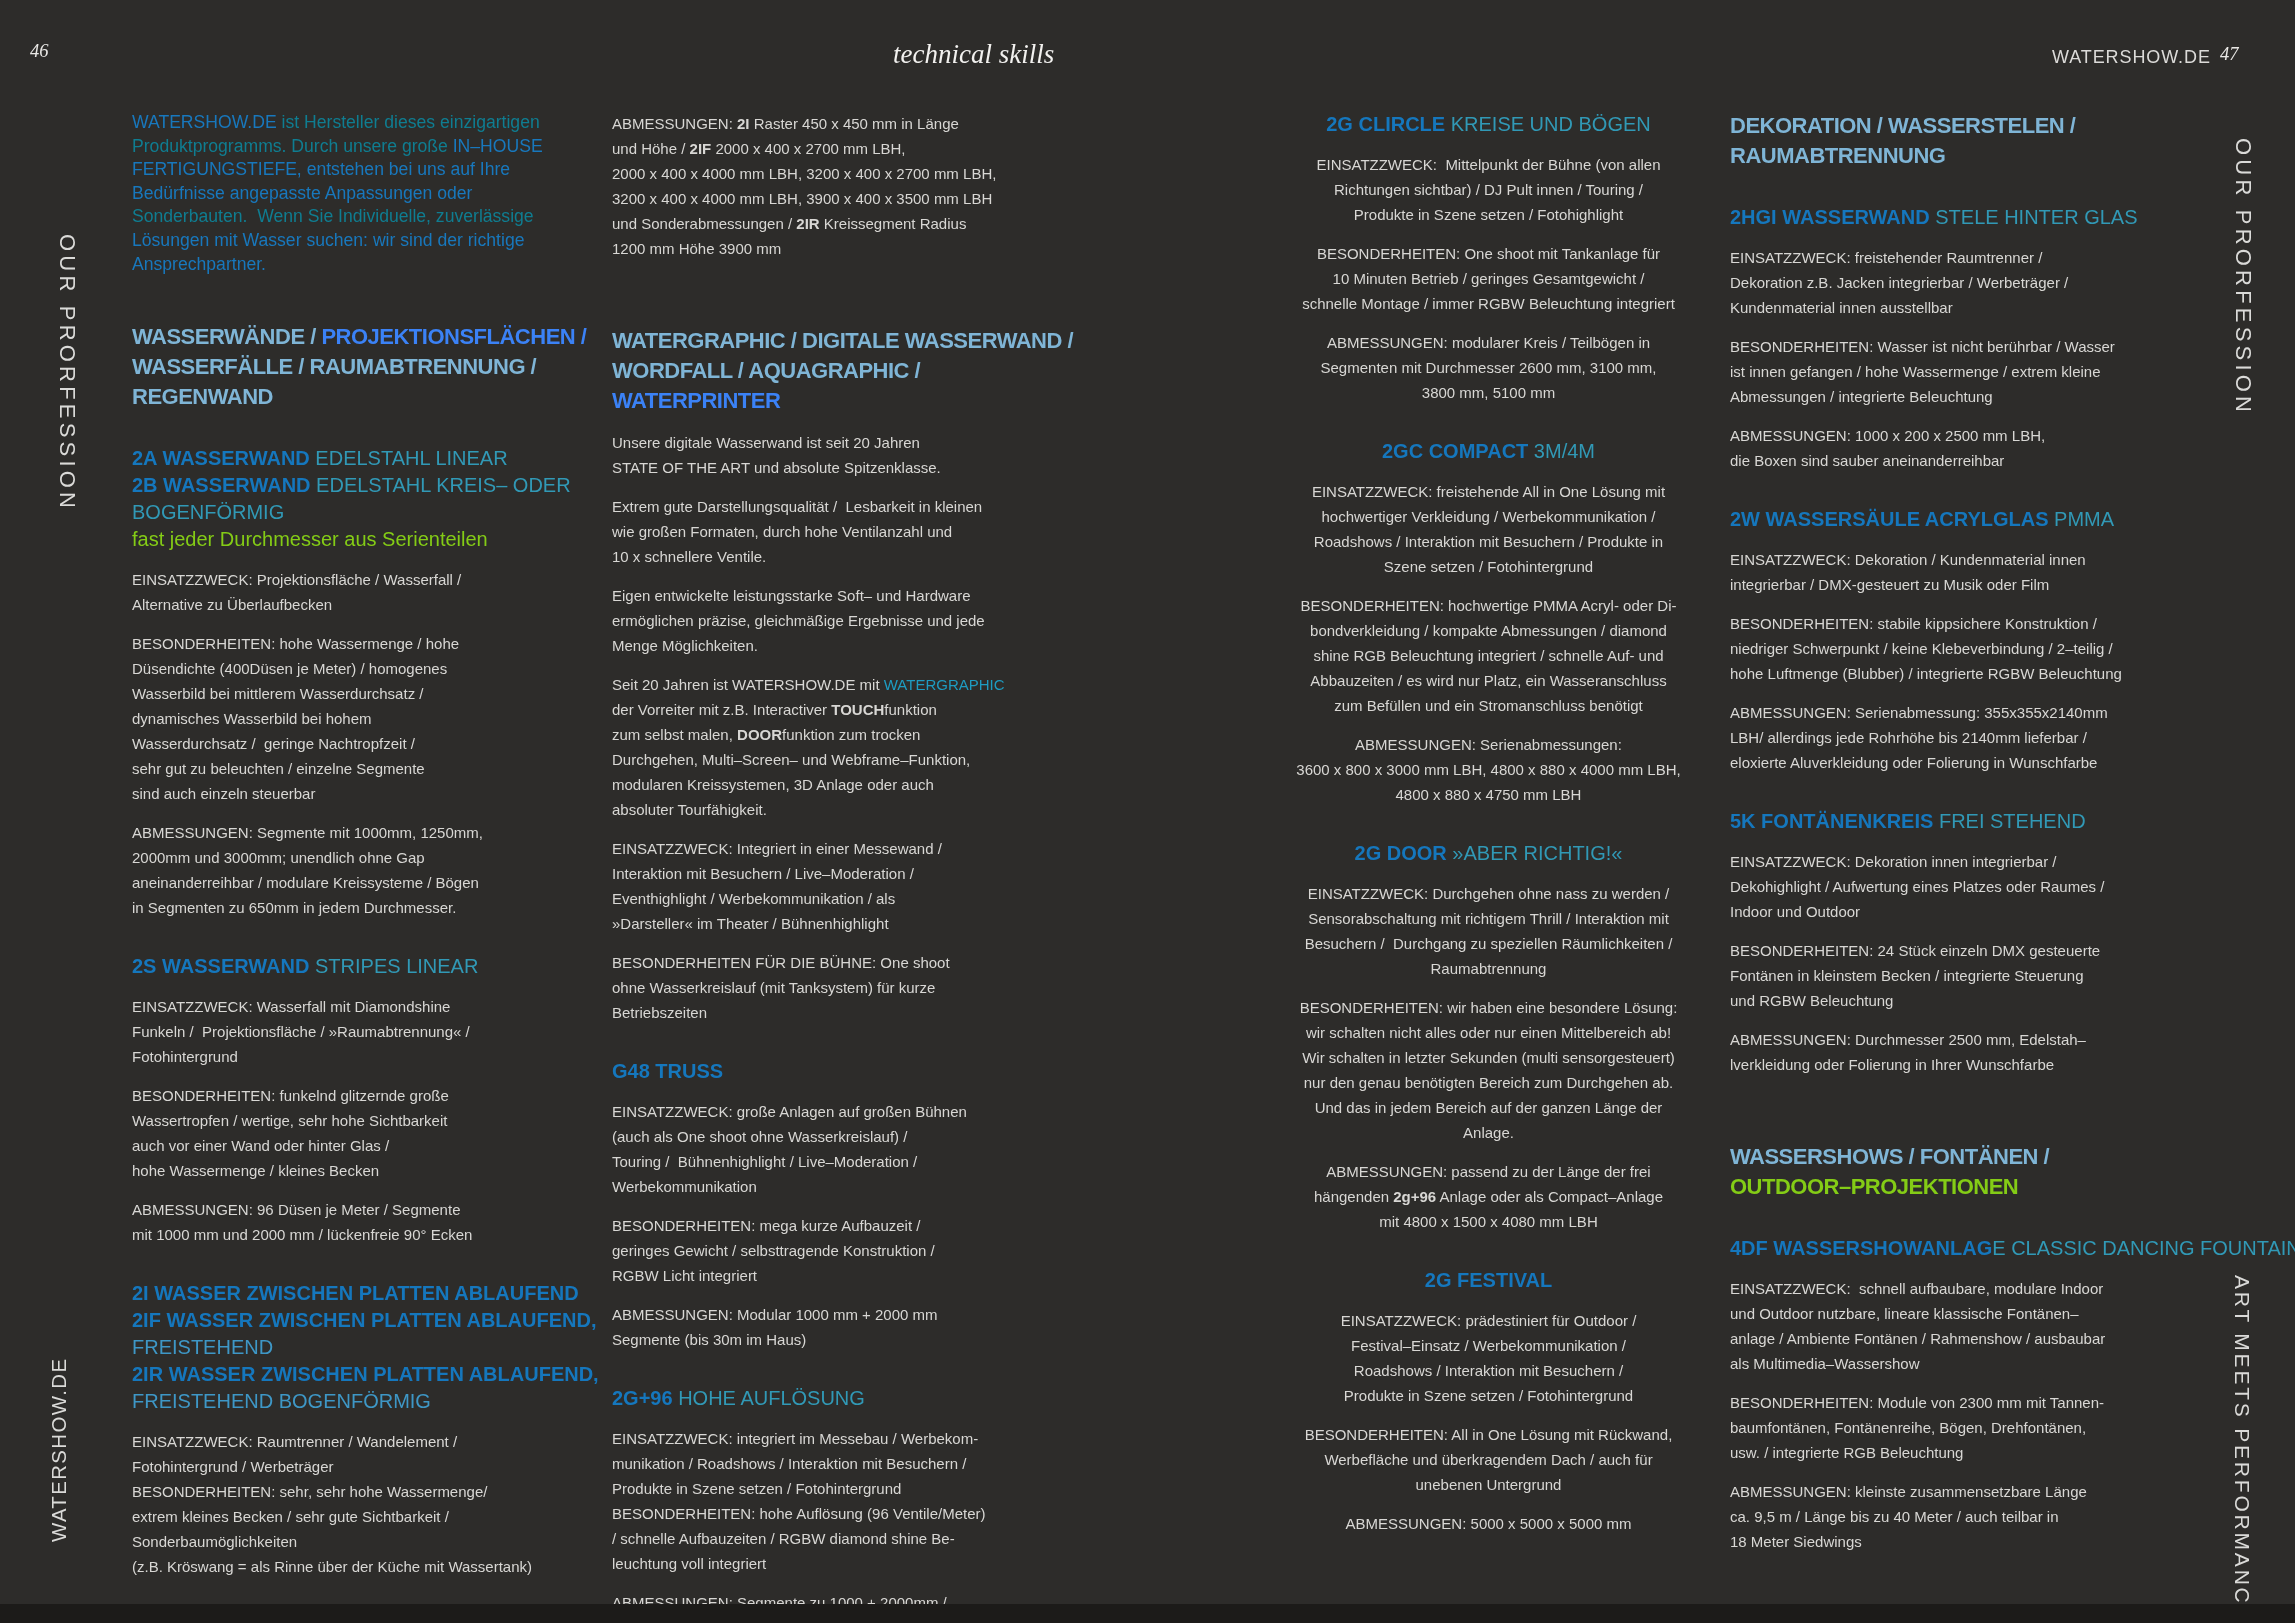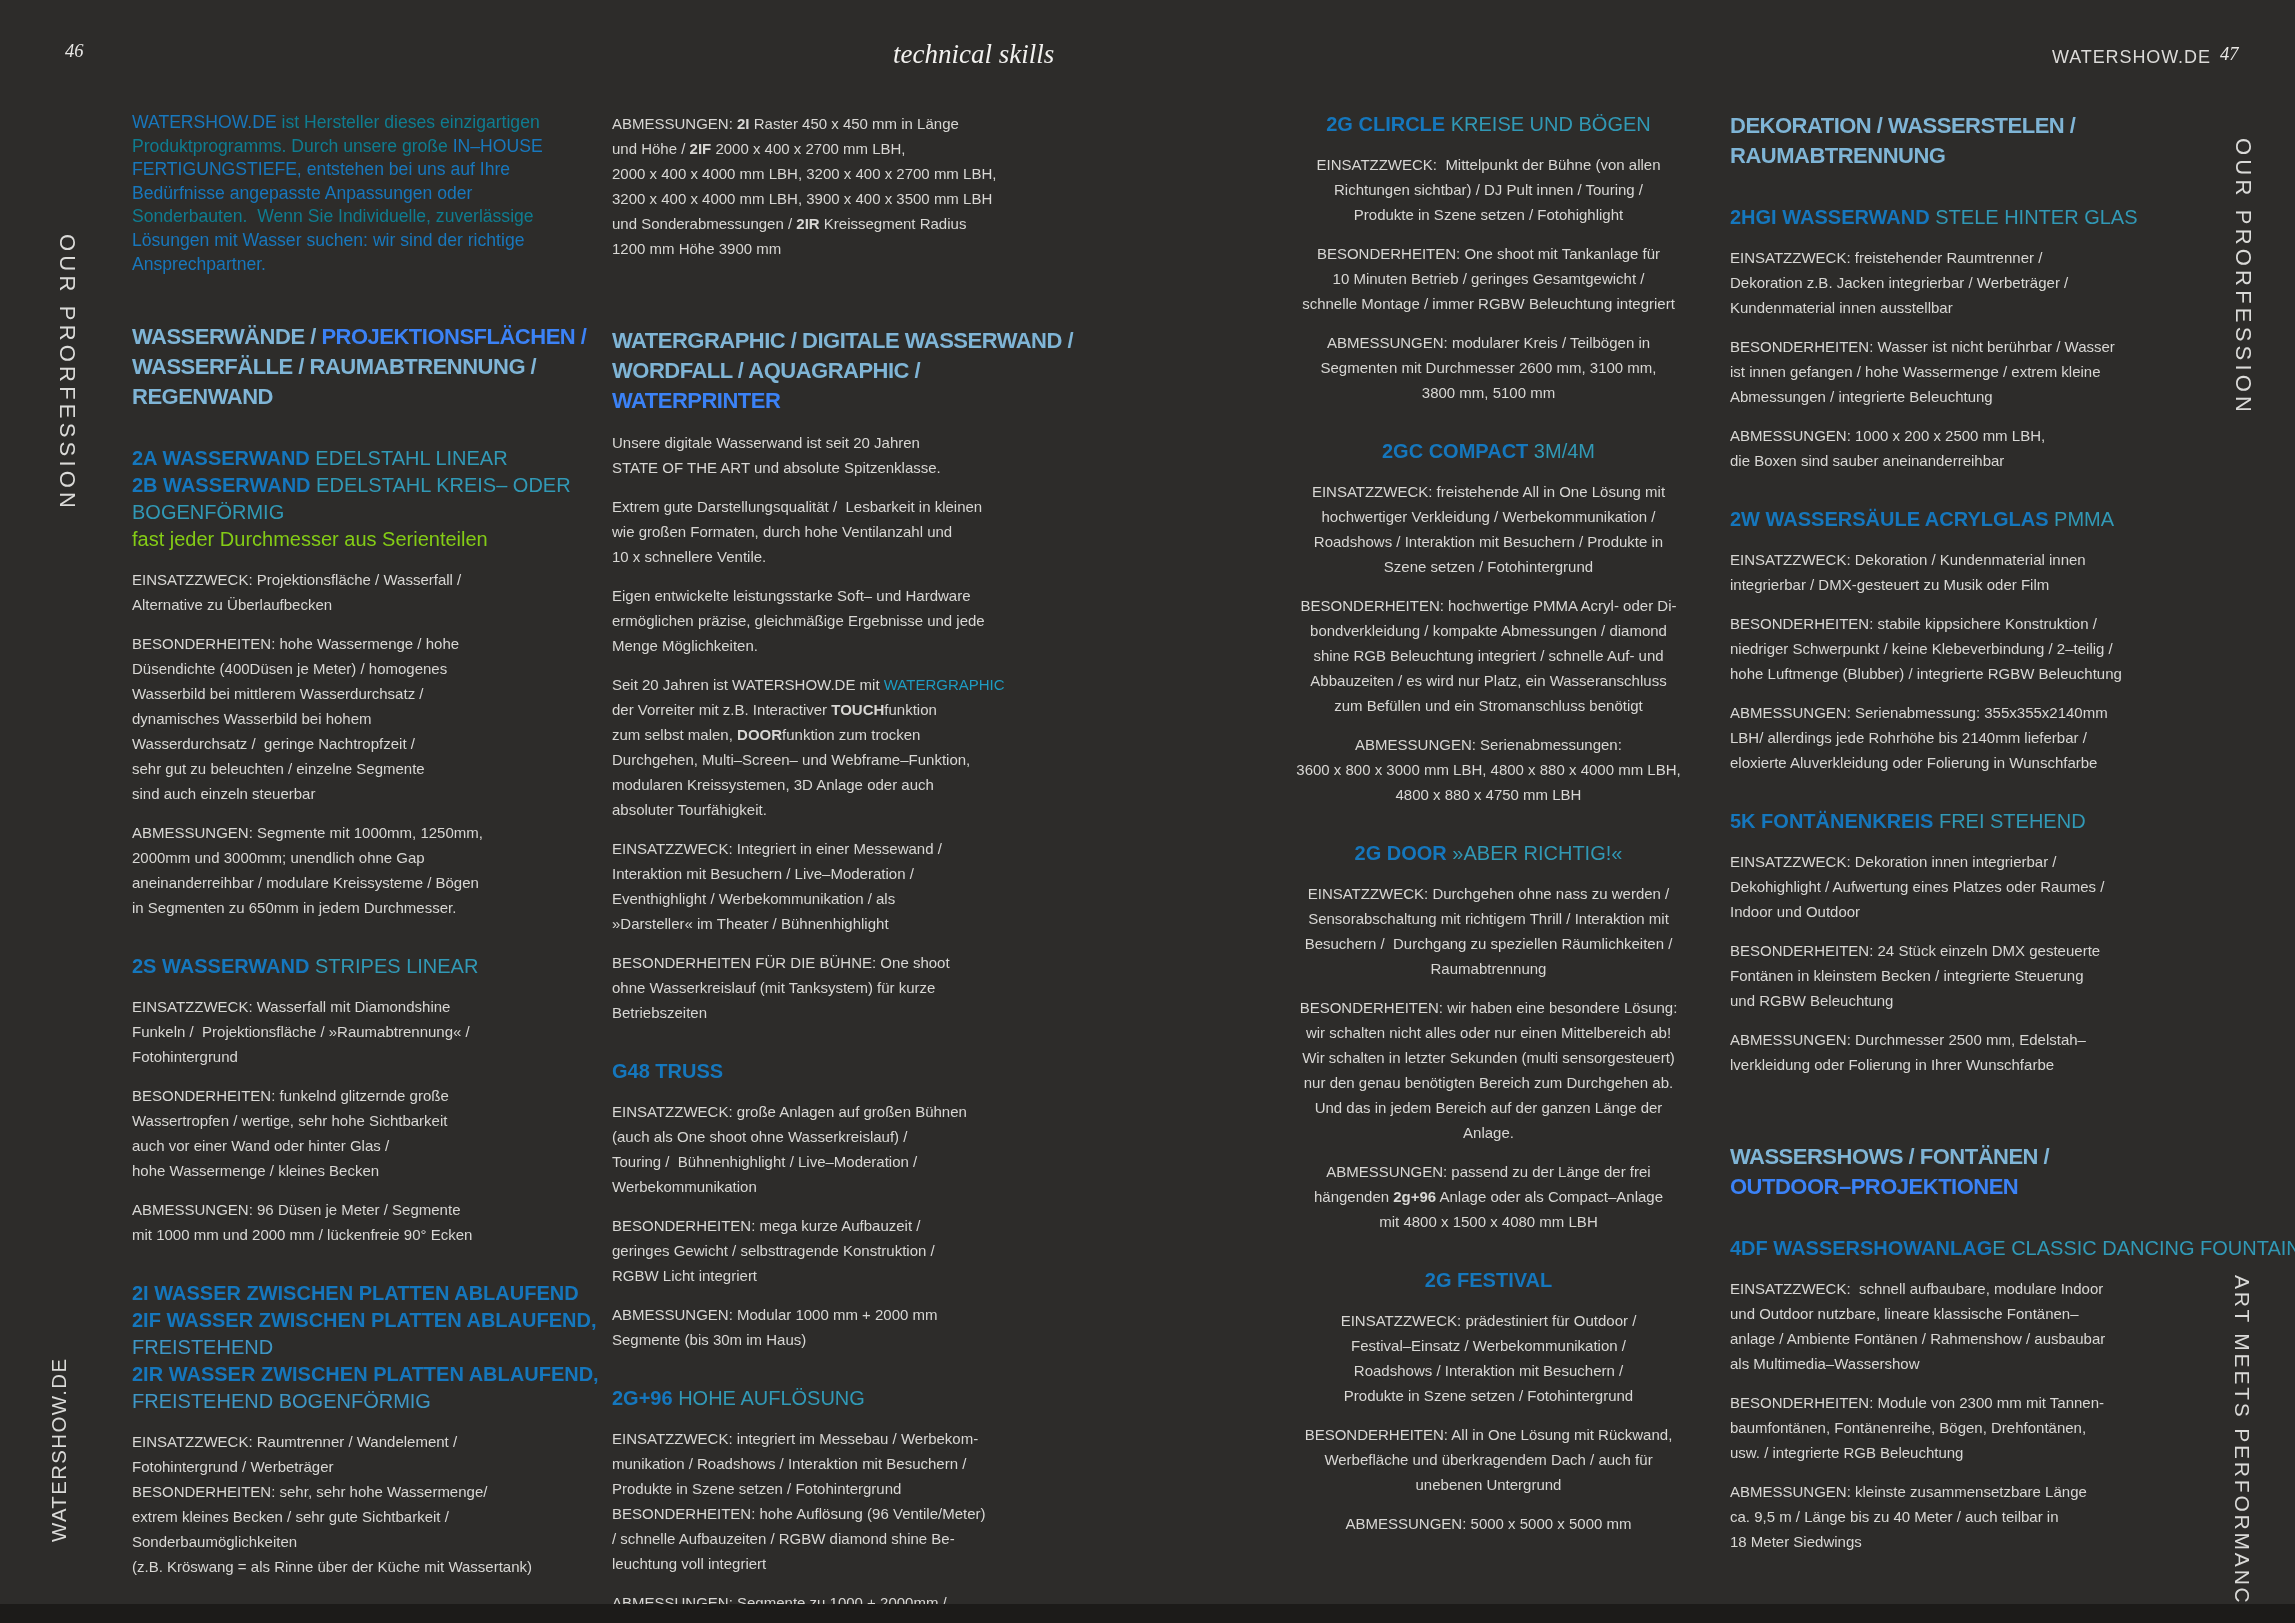--- a/index.html
+++ b/index.html
@@ -10,21 +10,21 @@
     overflow:hidden;
     font-family:"Liberation Sans", sans-serif;
   }
   
   .folio{
     position:absolute;
     font-family:"Liberation Serif", serif;
     font-style:italic;
     font-size:18.5px;color:#e9e8e6;
   }
-  #folio-left{left:65px;top:41px;}
+  #folio-left{left:30px;top:41px;}
   #folio-right{left:2220px;top:44px;}
   #title-center{
     position:absolute;left:893px;top:39px;
     font-family:"Liberation Serif", serif;
     font-style:italic;font-size:27px;color:#f2f1ef;
   }
   #brand-right{
     position:absolute;left:2052px;top:47px;
     font-size:18px;letter-spacing:0.9px;color:#dcdbd9;
   }
@@ -56,21 +56,21 @@
   .section-xl{margin-top:65px;}
   .product{font-size:20px;line-height:27px;font-weight:bold;margin-top:33px;}
   .product-nowrap{font-size:20px;line-height:27px;font-weight:bold;margin-top:33px;white-space:nowrap;}
   
   .sg-body{color:#d8d7d4;}
   .sg-bold{color:#d8d7d4;font-weight:bold;}
   .sg-code{color:#1577bd;font-weight:bold;}
   .sg-teal{color:#3199b6;font-weight:normal;}
   .sg-tealhead{color:#3b82f6;}
   .sg-steel{color:#7fb5d6;}
-  .sg-steel2{color:#3b82f6;text-align:right;}
+  .sg-steel2{color:#84cc16;text-align:right;}
   .sg-lightblue{color:#84cc16;font-weight:normal;}
   .sg-lightteal{color:#3e97c6;font-weight:normal;}
   .sg-iblue{color:#1878bd;}
   .sg-iteal{color:#0f7d91;}
   .sg-cyan{color:#1e9cc2;}
   
   #bottom-strip{
     position:absolute;left:0;bottom:0;width:100%;height:19.4px;
     background:#1c1b19;
   }

